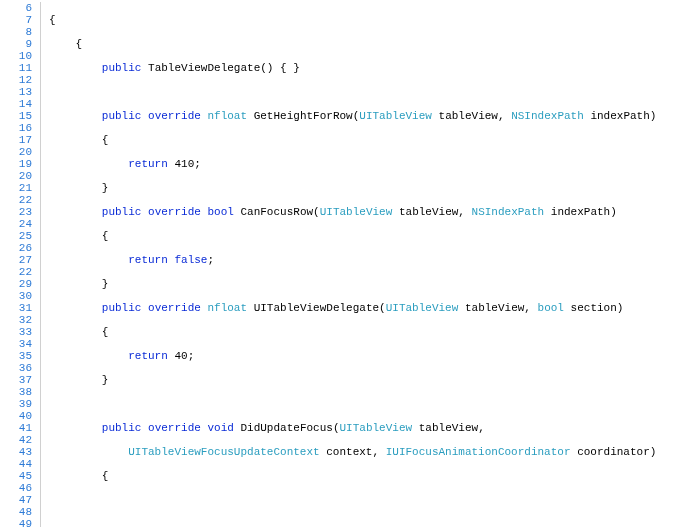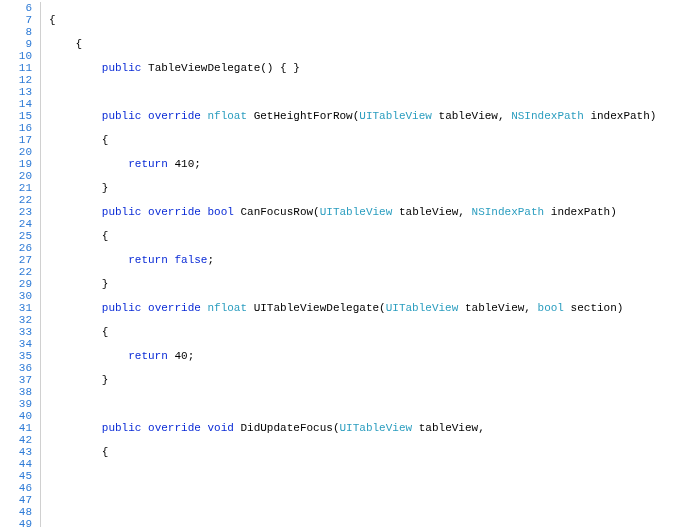--- a/index.html
+++ b/index.html
@@ -106,20 +106,21 @@
 <div class="line">        <span class="kw">public</span> <span class="kw">override</span> <span class="kw">bool</span> <span>CanFocusRow</span>(<span class="tteal">UITableView</span> <span>tableView</span>, <span class="tteal">NSIndexPath</span> <span>indexPath</span>)</div>
 <div class="line">        {</div>
 <div class="line">            <span class="kw">return</span> <span class="kw">false</span>;</div>
 <div class="line">        }</div>
 <div class="line">        <span class="kw">public</span> <span class="kw">override</span> <span class="tteal">nfloat</span> <span>UITableViewDelegate</span>(<span class="tteal">UITableView</span> <span>tableView</span>, <span class="tteal">bool</span> <span>section</span>)</div>
 <div class="line">        {</div>
 <div class="line">            <span class="kw">return</span> <span>40</span>;</div>
 <div class="line">        }</div>
 <div class="line"> </div>
 <div class="line">        <span class="kw">public</span> <span class="kw">override</span> <span class="kw">void</span> <span>DidUpdateFocus</span>(<span class="tteal">UITableView</span> <span>tableView</span>,</div>
+<div class="line">            <span class="tteal">UITableViewFocusUpdateContext</span> <span>context</span>, <span class="tteal">IUIFocusAnimationCoordinator</span> <span>coordinator</span>)</div>
 <div class="line">        {</div>
 
 
 
 
 
 
 
 
 

